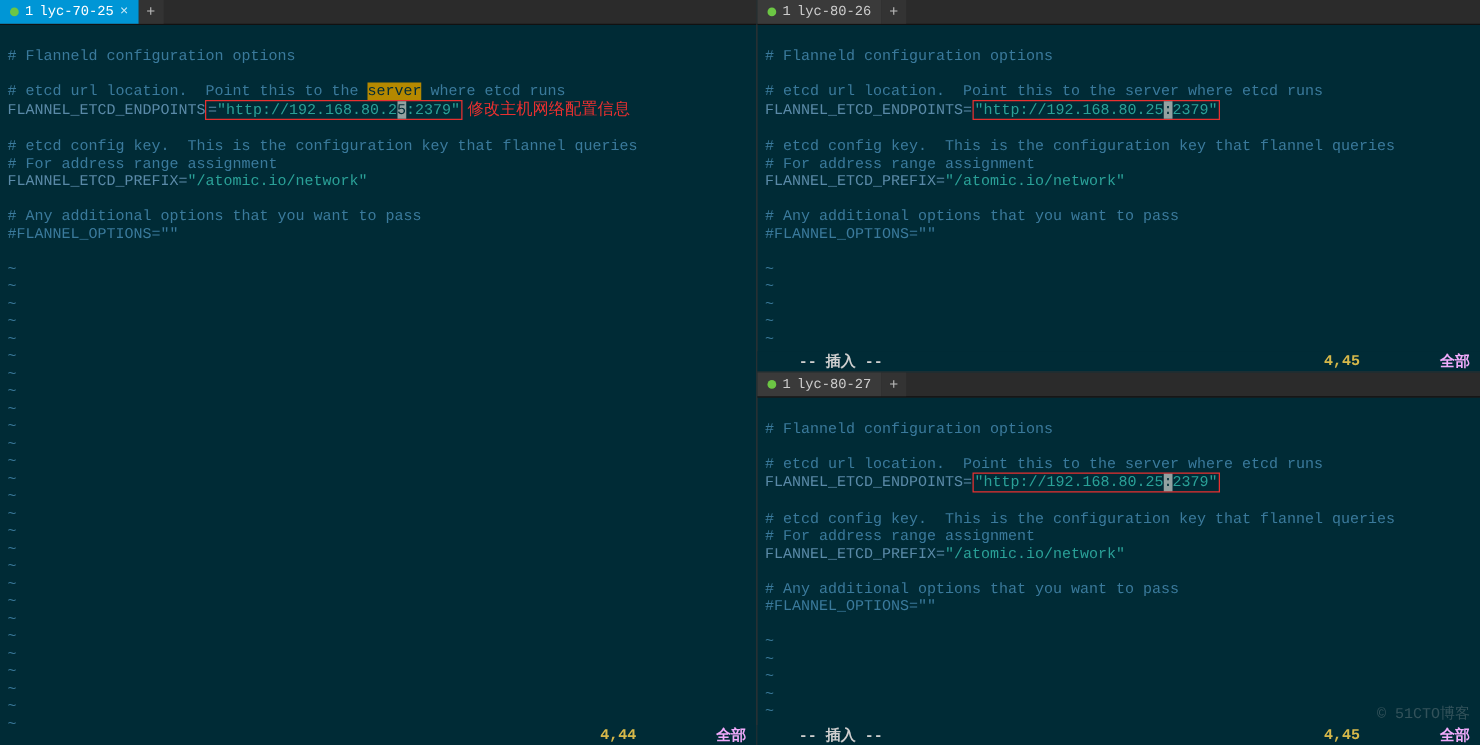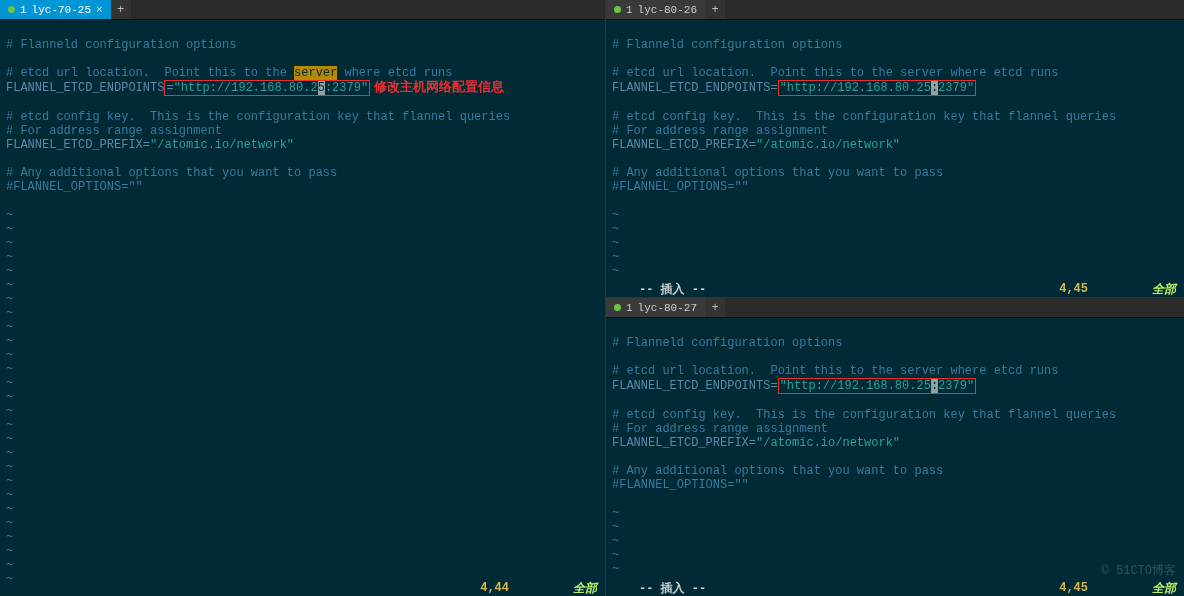--- a/index.html
+++ b/index.html
@@ -87,38 +87,38 @@
 .tilde   { color: #3a7a9c; }
 .hlword  { background: #b58900; color: #002b36; }
 .cursor-block { background: #93a1a1; color: #002b36; }
 .redbox {
   border: 1px solid #e83030;
   padding: 0 1px;
   display: inline-block;
 }
 .annotation {
   color: #e83030;
-  font-weight: bold;
+  font-weight: normal;
   font-family: "SimSun","Microsoft YaHei",sans-serif;
   font-size: 13px;
   margin-left: 4px;
 }
 .statusbar {
   height: 16px;
   display: flex;
   align-items: center;
   padding: 0 8px;
   color: #cfcfcf;
   font-weight: bold;
   background: #002b36;
 }
 .status-left { flex: 0 0 auto; margin-left: 25px; }
 .status-spacer { flex: 1; }
 .status-pos { color: #d6b84a; margin-right: 64px; }
-.status-all { color: #bef264; font-style: italic; }
+.status-all { color: #f0abfc; }
 .watermark {
   position: absolute;
   right: 8px;
   bottom: 2px;
   color: rgba(200,200,200,.25);
   font-size: 12px;
 }
 </style>
 </head>
 <body>

